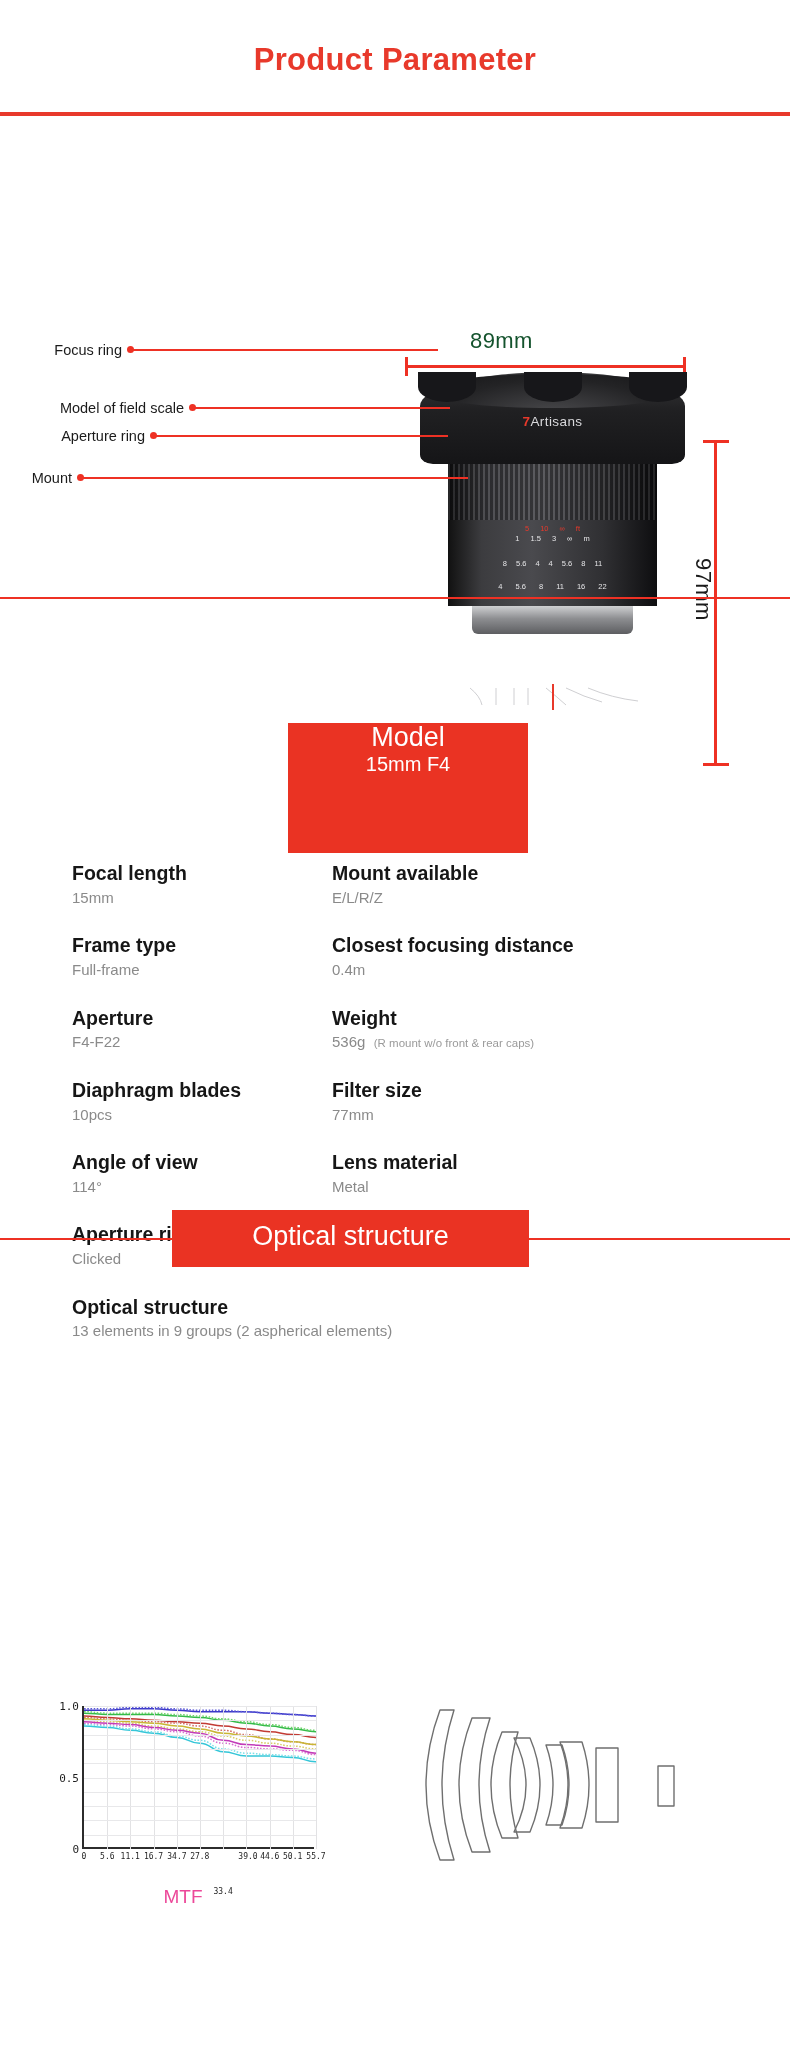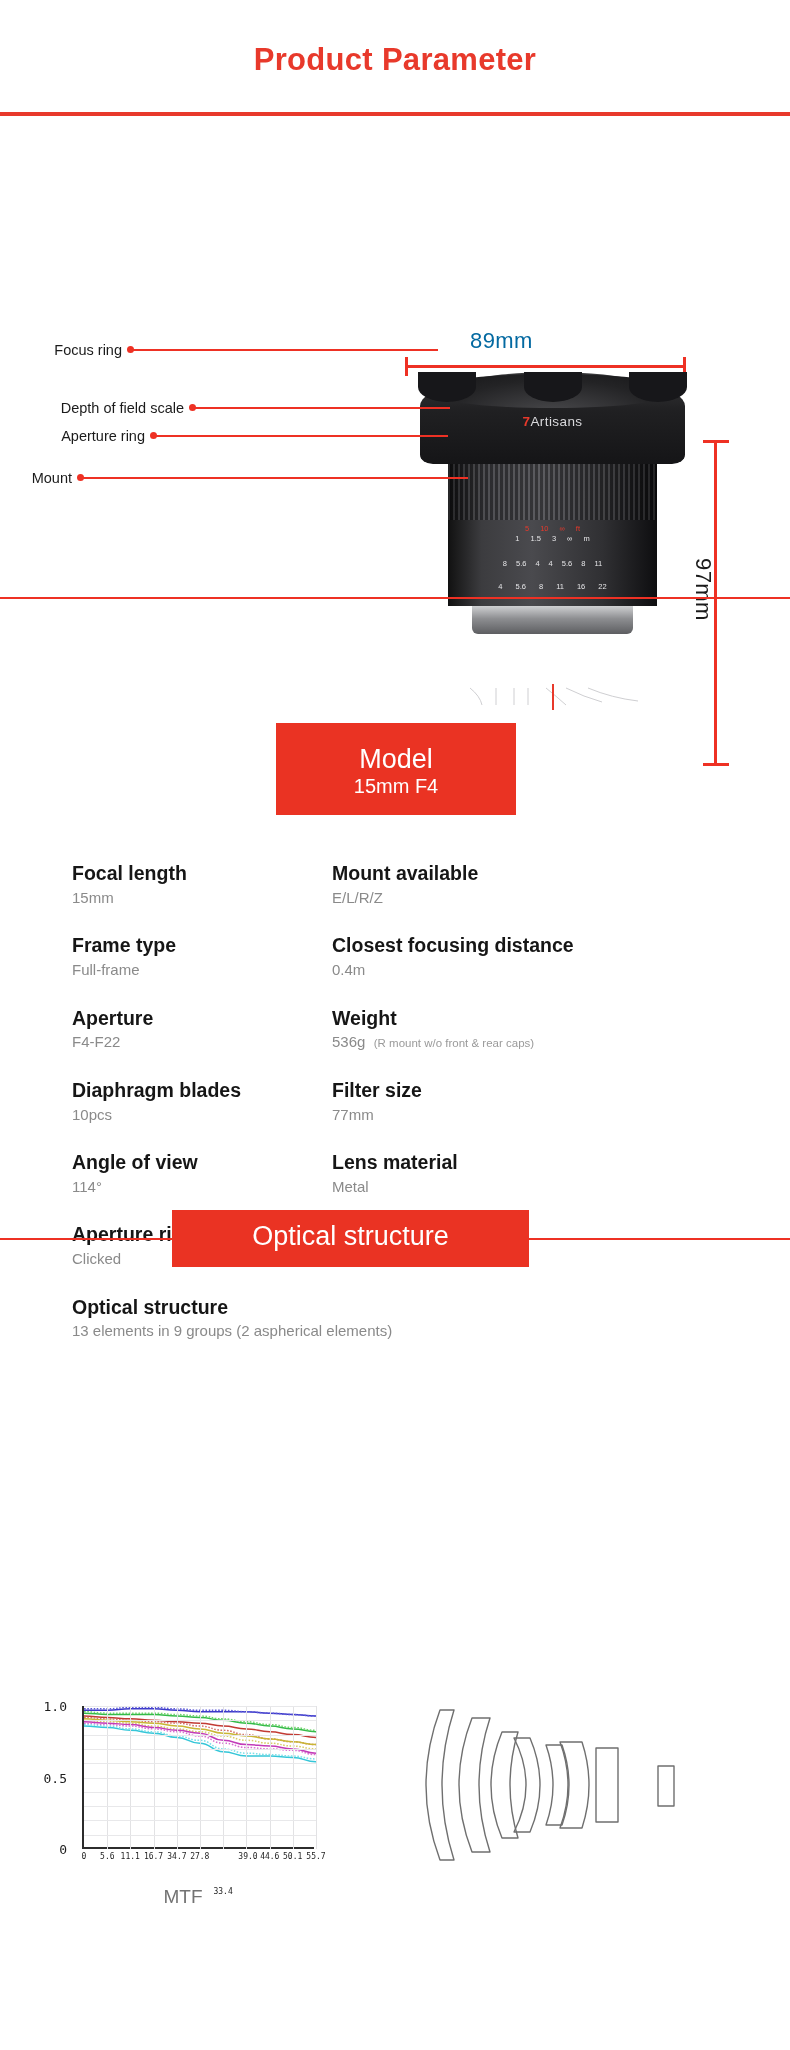--- a/index.html
+++ b/index.html
@@ -22,21 +22,21 @@
   .rule-full {
     position: absolute; left: 0; width: 790px; height: 4px;
     background: #e8392b;
   }
 
   
   .hero { position: absolute; left: 0; top: 150px; width: 790px; height: 520px; }
 
   .dim-h-label {
     position: absolute; left: 470px; top: 178px;
-    font-size: 22px; color: #0369a1; letter-spacing: .4px;
+    font-size: 22px; color: #14532d; letter-spacing: .4px;
   }
   .dim-h-line {
     position: absolute; left: 405px; top: 215px; width: 281px; height: 3px;
     background: #ee3124;
   }
   .dim-h-cap {
     position: absolute; width: 3px; height: 19px; background: #ee3124; top: 207px;
   }
   .dim-v-line {
     position: absolute; left: 714px; top: 290px; width: 3px; height: 326px;
@@ -142,31 +142,31 @@
   .mtf-box { position: absolute; left: 48px; top: 0; width: 270px; height: 190px; }
   .mtf-frame {
     position: absolute; left: 34px; top: 16px; width: 232px; height: 143px;
     border-left: 2px solid #2c2c2c; border-bottom: 2px solid #2c2c2c;
     background: #ffffff;
   }
   .grid-v { position: absolute; top: 0; width: 1px; height: 143px; background: #e2e2e4; }
   .grid-h { position: absolute; left: 0; width: 232px; height: 1px; background: #e8e8ea; }
   .mtf-curve { position: absolute; left: 0; top: 0; }
   .ytick {
-    position: absolute; right: 100%; margin-right: 17px;
-    font-size: 13px; color: #1d1d1d; font-family: "DejaVu Sans Mono", monospace;
+    position: absolute; right: 100%; margin-right: 5px;
+    font-size: 11px; color: #1d1d1d; font-family: "DejaVu Sans Mono", monospace;
     transform: translateY(-50%); white-space: nowrap;
   }
   .xtick {
     position: absolute; top: 100%; margin-top: 5px;
     font-size: 8px; color: #1d1d1d; font-family: "DejaVu Sans Mono", monospace;
     transform: translateX(-50%); white-space: nowrap;
   }
   .caption {
-    position: absolute; text-align: center; font-size: 19px; color: #737373;
+    position: absolute; text-align: center; font-size: 19px; color: #ec4899;
   }
   .lens-struct { position: absolute; left: 410px; top: 0; width: 300px; height: 190px; }
 </style>
 </head>
 <body>
 
 <div class="page">
 
   <div class="page-title">Product Parameter</div>
   <div class="rule-full" style="top:112px"></div>
@@ -244,35 +244,35 @@
         </div>
       </div>
 
       <div class="mount-ring"></div>
     </div>
 
     <div class="callout-label" style="left:0; top:192px; width:122px">Focus ring</div>
     <div class="callout-dot" style="left:127px; top:196px"></div>
     <div class="callout-line" style="left:133px; top:199px; width:305px"></div>
 
-    <div class="callout-label" style="left:0; top:250px; width:184px">Depth of field scale</div>
+    <div class="callout-label" style="left:0; top:250px; width:184px">Model of field scale</div>
     <div class="callout-dot" style="left:189px; top:254px"></div>
     <div class="callout-line" style="left:195px; top:257px; width:255px"></div>
 
     <div class="callout-label" style="left:0; top:278px; width:145px">Aperture ring</div>
     <div class="callout-dot" style="left:150px; top:282px"></div>
     <div class="callout-line" style="left:156px; top:285px; width:292px"></div>
 
     <div class="callout-label" style="left:0; top:320px; width:72px">Mount</div>
     <div class="callout-dot" style="left:77px; top:324px"></div>
     <div class="callout-line" style="left:83px; top:327px; width:385px"></div>
   </div>
 
   <div class="band-rule" style="top:597px"></div>
-  <div class="banner" style="left:276px; top:723px; width:240px; height:92px; padding-top:22px">
+  <div class="banner" style="left:288px; top:723px; width:240px; height:130px; padding-top:0">
     <div class="b-title">Model</div>
     <div class="b-sub">15mm F4</div>
   </div>
 
   <div class="specs">
 
     <div class="spec-row">
       <div class="spec-cell">
         <div class="spec-label">Focal length</div>
         <div class="spec-value">15mm</div>

